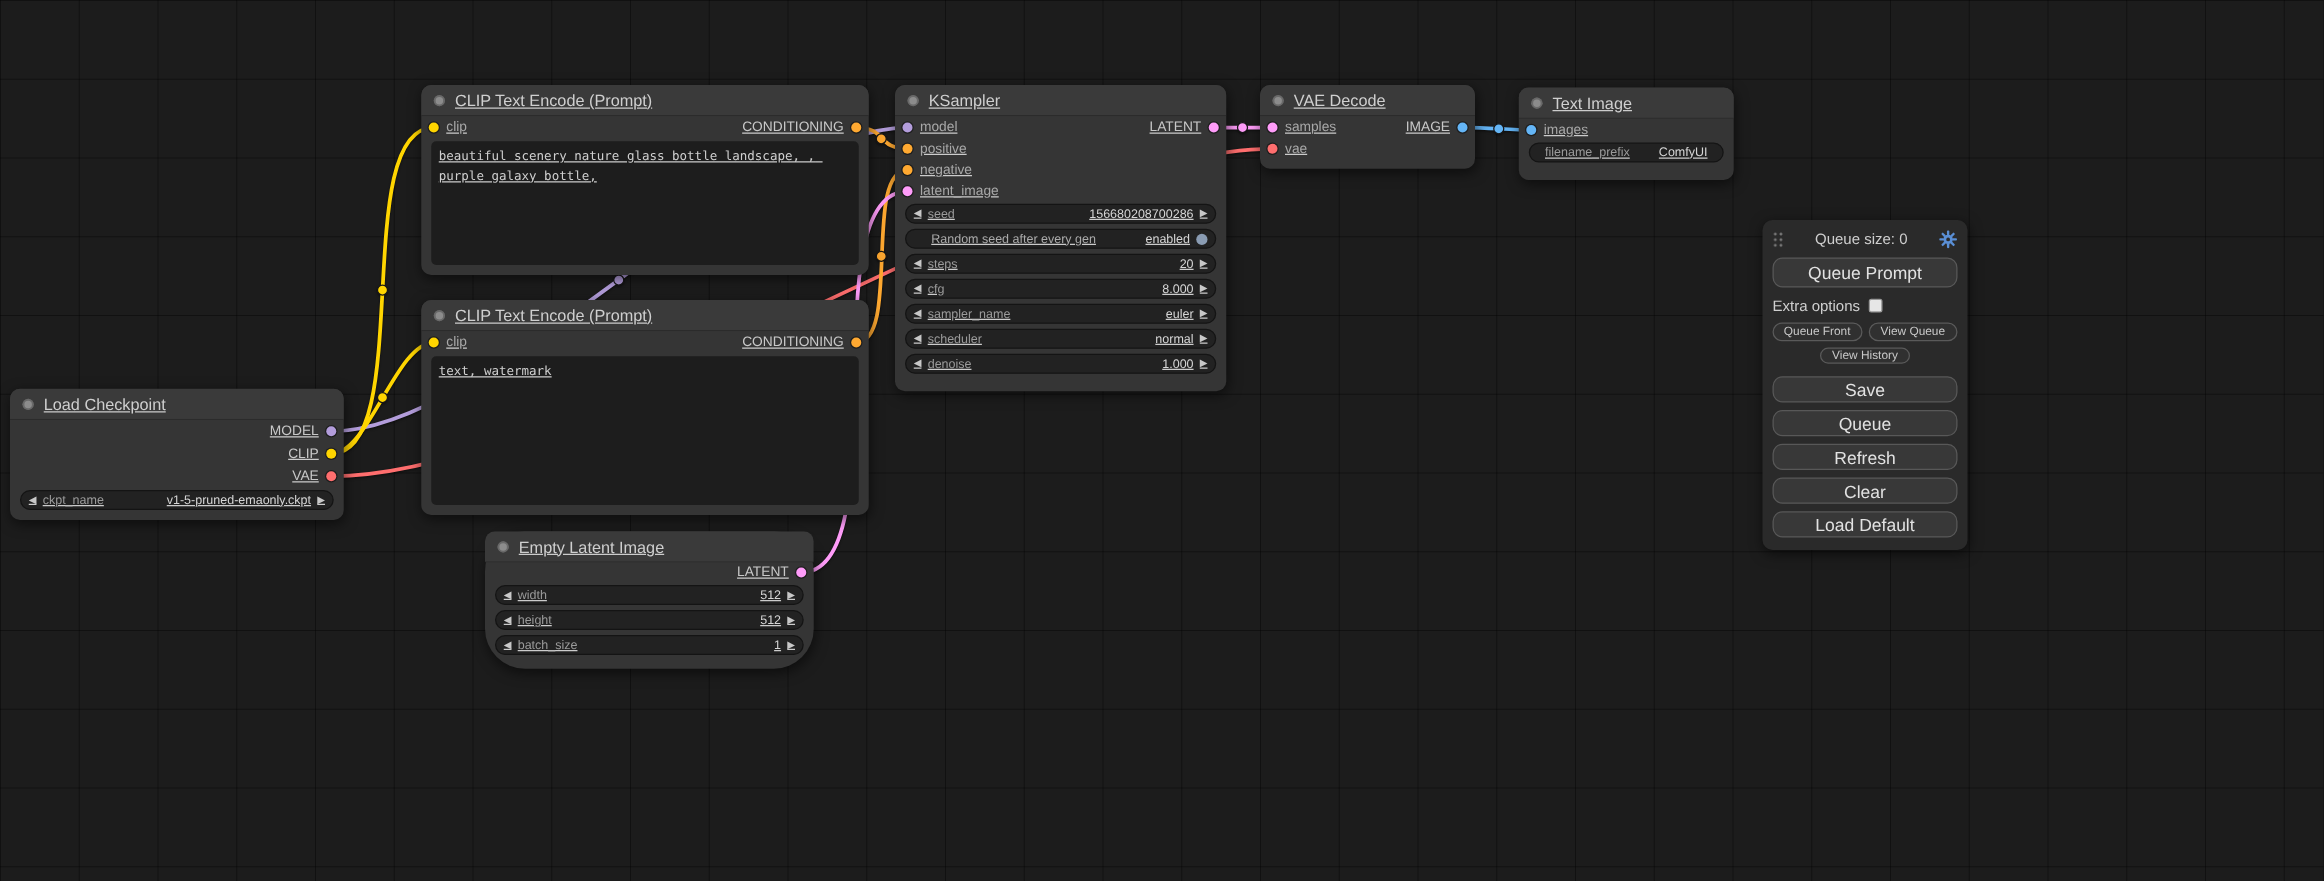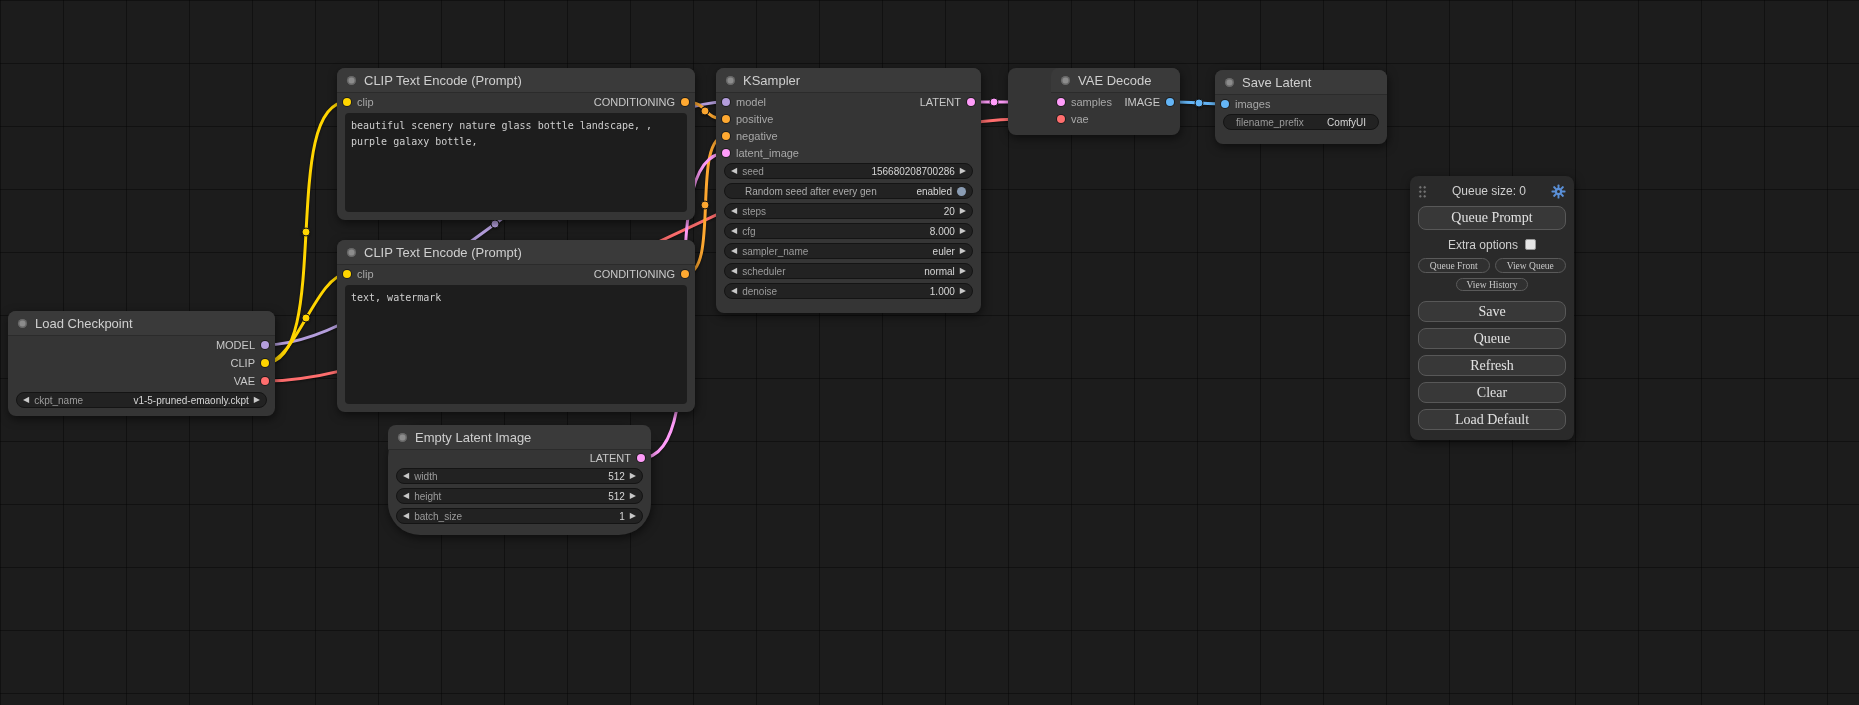--- a/index.html
+++ b/index.html
@@ -17,21 +17,21 @@
 
   
   .wires { position:absolute; left:0; top:0; z-index:1;
            filter:drop-shadow(0 1px 1px rgba(0,0,0,.5)); }
   .wires path { fill:none; stroke-width:3; stroke-linecap:round; }
   .wires circle { stroke:#161616; stroke-width:1; }
 
   
   .node {
     position:absolute; z-index:2; background:#353535; border-radius:8px;
-    box-shadow:1px 3px 10px rgba(0,0,0,.55); color:#ccc;
+    box-shadow:1px 3px 10px rgba(0,0,0,.55); color:#ccc;text-decoration:underline;
   }
   .node-title {
     height:25px; display:flex; align-items:center; gap:8px; padding:0 10px;
     background:#3a3a3a; border-radius:8px 8px 0 0;
     border-bottom:1px solid rgba(0,0,0,.25);
     font-size:13px; color:#cfcfcf; white-space:nowrap; overflow:hidden;
   }
   .tdot { width:9px; height:9px; border-radius:50%; background:#8c8c8c; flex:none;
           box-shadow:inset 0 0 0 1.5px rgba(0,0,0,.25); }
 
@@ -71,26 +71,26 @@
     position:absolute; z-index:3; left:1410px; top:176px; width:164px;
     background:#2a2a2a; border-radius:8px; padding:6px 8px 10px 8px;
     box-shadow:1px 3px 10px rgba(0,0,0,.55); color:#ccc;
   }
   .menu-header { display:flex; align-items:center; height:18px; margin-bottom:4px; }
   .drag { width:9px; height:13px; flex:none; cursor:move;
           background:radial-gradient(circle, #777 1px, transparent 1.3px) 0 0/4.5px 4.5px; }
   .qsize { flex:1; text-align:center; font-size:12px; color:#cfcfcf; }
   .gear { flex:none; width:15px; height:15px; cursor:pointer; }
 
-  button { font-family:Liberation Serif, serif; cursor:pointer; }
+  button { font-family:Liberation Sans, sans-serif; cursor:pointer; }
   .qp {
     width:100%; height:24px; margin:2px 0 7px 0; font-size:14px; color:#e2e2e2;
     background:#383838; border:1px solid #585858; border-radius:8px;
   }
-  .extra { display:flex; justify-content:center; align-items:center; gap:7px;
+  .extra { display:flex; align-items:center; gap:7px;
            height:15px; margin-bottom:6px; font-size:12px; color:#cfcfcf; }
   .cb { width:11px; height:11px; background:#e6e6e6; border-radius:2px;
         border:1px solid #999; cursor:pointer; }
   .srow { display:flex; gap:5px; justify-content:center; margin-bottom:5px; }
   .sbtn { flex:1; height:15px; font-size:9.5px; color:#c8c8c8; background:#303030;
           border:1px solid #5a5a5a; border-radius:8px; padding:0; }
   .srow.center { margin-bottom:10px; }
   .srow.center .sbtn { flex:0 0 72px; height:13px; }
   .big { display:block; width:100%; height:21px; margin-bottom:6px; font-size:14px;
          color:#e2e2e2; background:#383838; border:1px solid #585858; border-radius:8px; }
@@ -300,21 +300,21 @@
       <span class="arr r"></span>
     </div>
     <div class="widget">
       <span class="arr l"></span>
       <span class="wlabel">denoise</span>
       <span class="wvalue">1.000</span>
       <span class="arr r"></span>
     </div>
   </div>
 
-  <div class="node" style="left:1008px;top:68px;width:172px;height:67px;padding-left:43px;">
+  <div class="node" style="left:1008px;top:68px;width:172px;height:67px;">
     <div class="node-title">
       <span class="tdot"></span>
       <span>VAE Decode</span>
     </div>
     <div class="row">
       <div class="slot in">
         <span class="sdot" style="background: rgb(255, 156, 249);"></span>
         <span>samples</span>
       </div>
       <div class="slot out">
@@ -326,21 +326,21 @@
       <div class="slot in">
         <span class="sdot" style="background: rgb(255, 110, 110);"></span>
         <span>vae</span>
       </div>
     </div>
   </div>
 
   <div class="node" style="left:1215px;top:70px;width:172px;height:74px;">
     <div class="node-title">
       <span class="tdot"></span>
-      <span>Save Latent</span>
+      <span>Text Image</span>
     </div>
     <div class="row">
       <div class="slot in">
         <span class="sdot" style="background: rgb(100, 181, 246);"></span>
         <span>images</span>
       </div>
     </div>
     <div class="wgap"></div>
     <div class="widget">
       <span class="wlabel" style="margin-left:6px;">filename_prefix</span>

